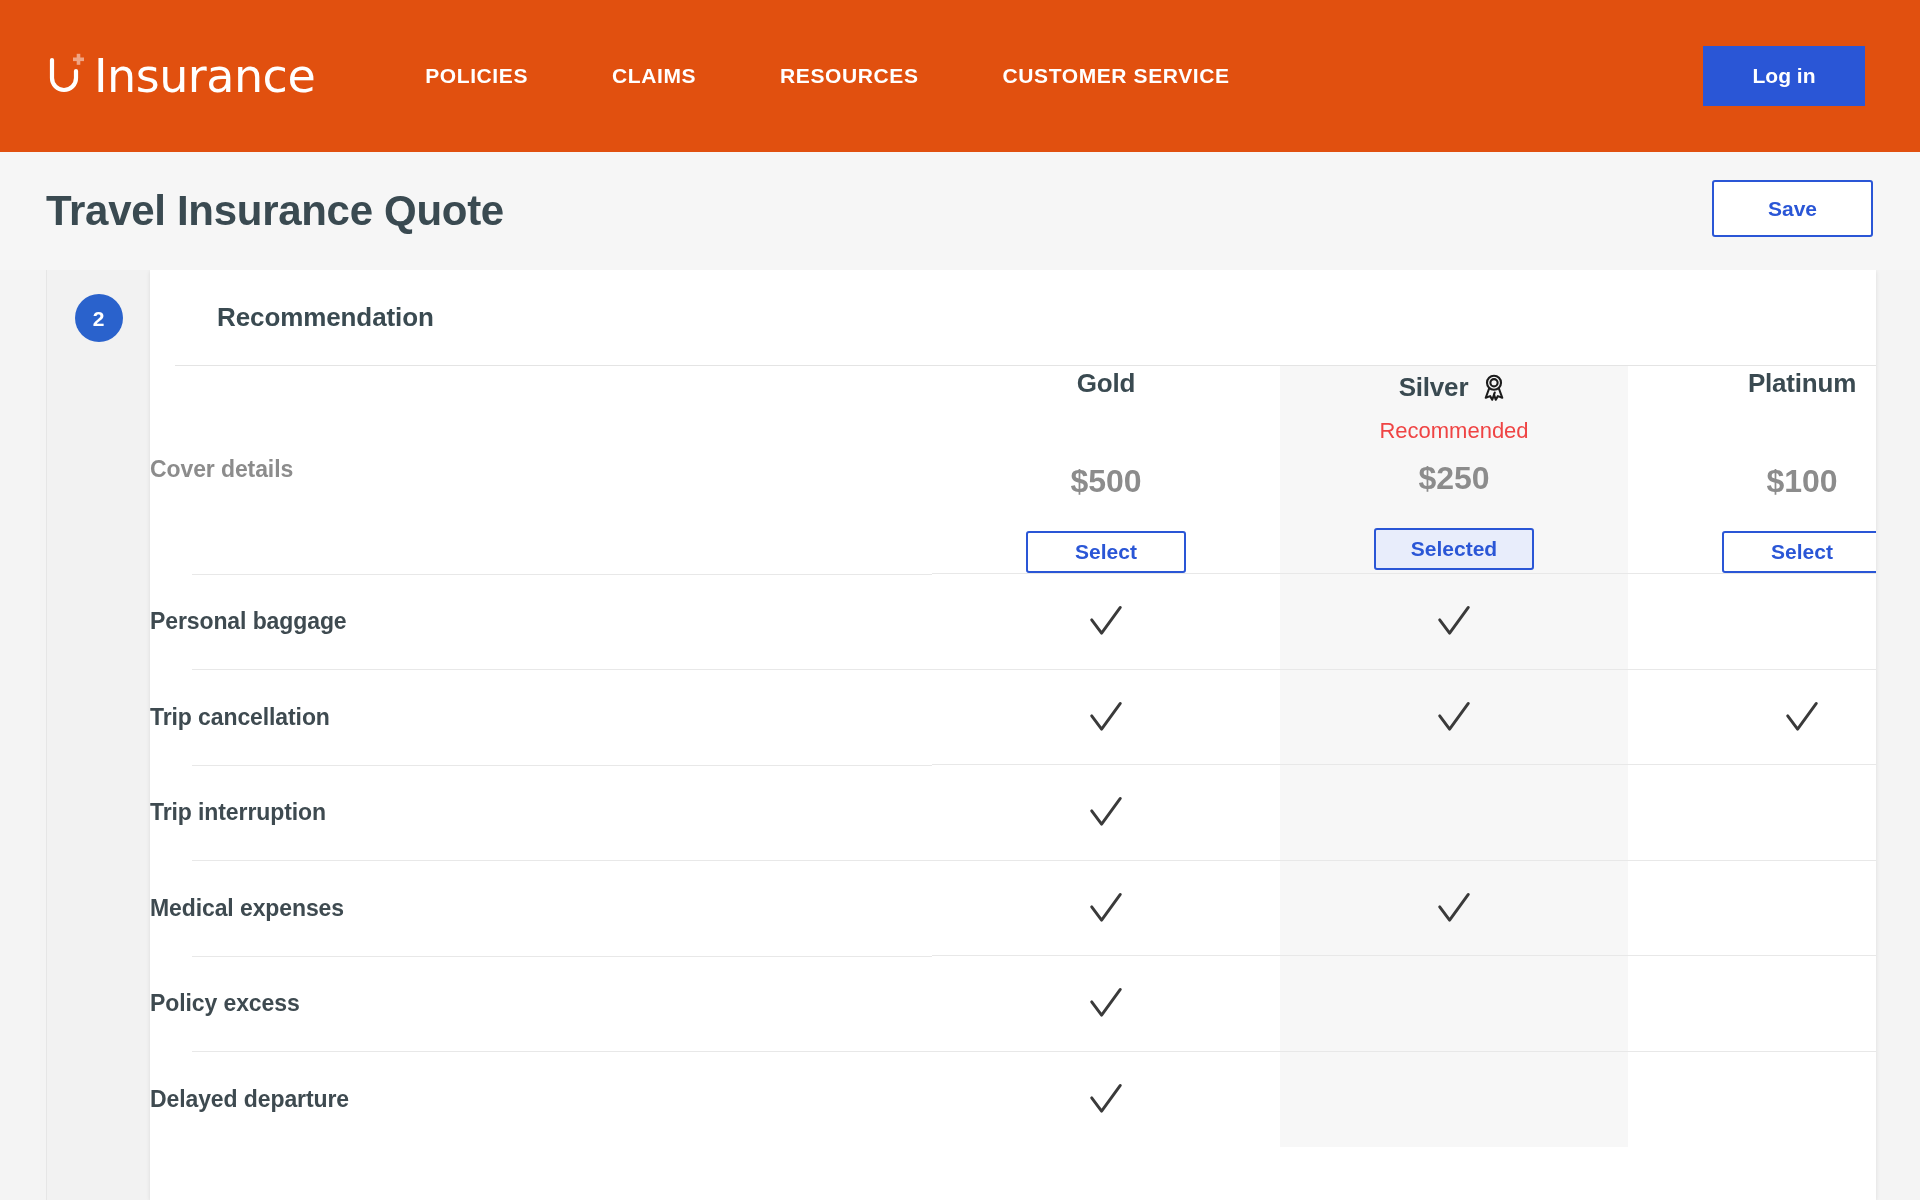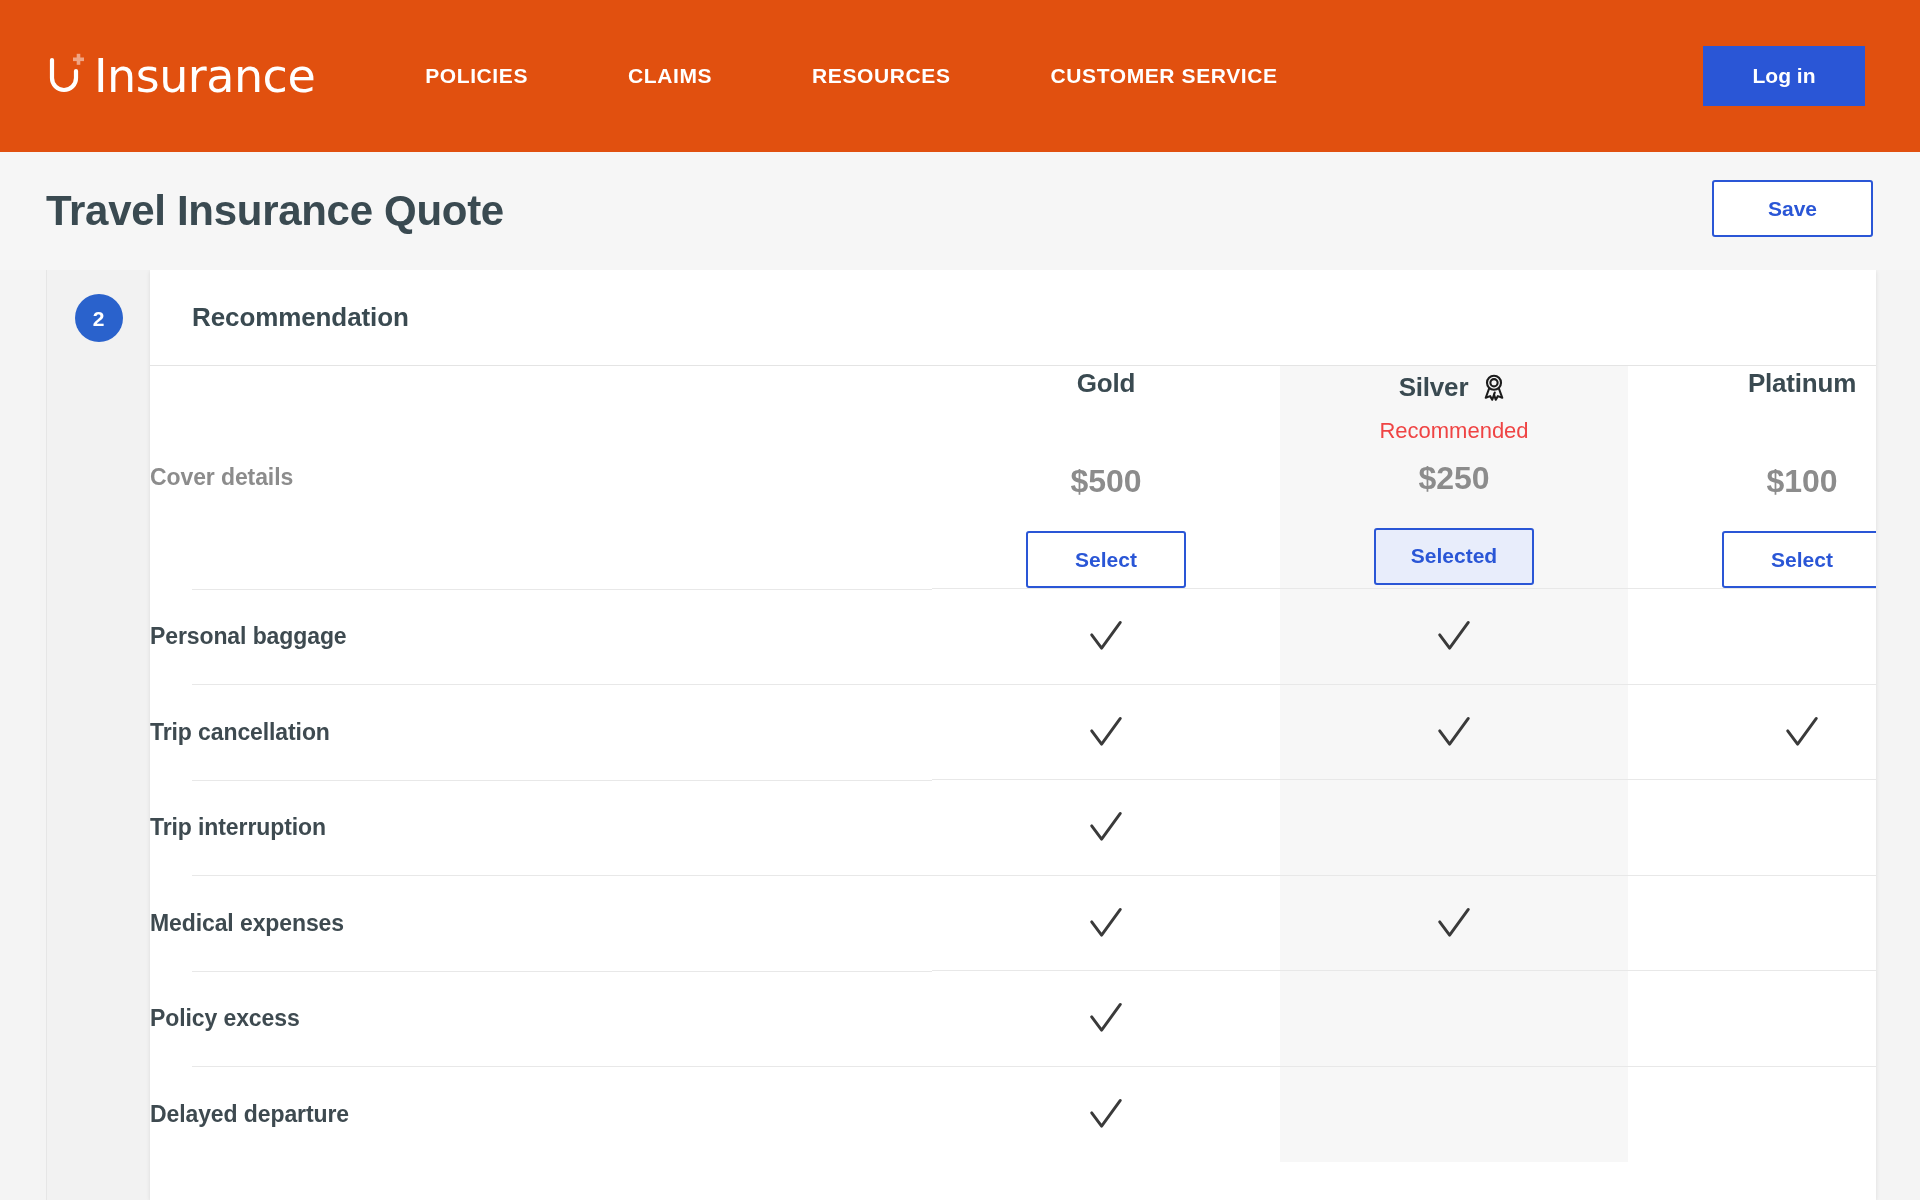--- a/index.html
+++ b/index.html
@@ -49,21 +49,21 @@
     font-weight: 400;
     letter-spacing: -0.5px;
     line-height: 1;
     color: #ffffff;
     font-family: "DejaVu Sans", sans-serif;
   }
 
   .nav-links {
     display: flex;
     align-items: center;
-    gap: 16px;
+    gap: 0;
   }
 
   .nav-link {
     color: #ffffff;
     font-size: 21px;
     font-weight: 700;
     letter-spacing: 0.6px;
     text-decoration: none;
     padding: 10px 0;
     margin-right: 84px;
@@ -169,20 +169,21 @@
     overflow: hidden;
   }
 
   .card-header {
     height: 96px;
     display: flex;
     align-items: center;
     padding-left: 42px;
     border-bottom: 1px solid #e4e4e4;
     flex: 0 0 96px;
+    margin-left: 25px;
   }
 
   .card-header-title {
     font-size: 26px;
     font-weight: 700;
     color: #3a4a51;
     letter-spacing: -0.1px;
   }
 
   
@@ -245,21 +246,21 @@
     font-weight: 700;
     color: #8c8c8c;
     line-height: 1;
   }
   .plan-price.with-sub { margin-top: 20px; }
   .plan-price.no-sub   { margin-top: 65px; }
 
   .plan-btn {
     margin-top: 34px;
     width: 160px;
-    height: 57px;
+    height: 42px;
     border: 2px solid #2a56d6;
     border-radius: 3px;
     background: #ffffff;
     color: #2a56d6;
     font-size: 21px;
     font-weight: 700;
     cursor: pointer;
     font-family: "Liberation Sans", sans-serif;
     display: inline-flex;
     align-items: center;

